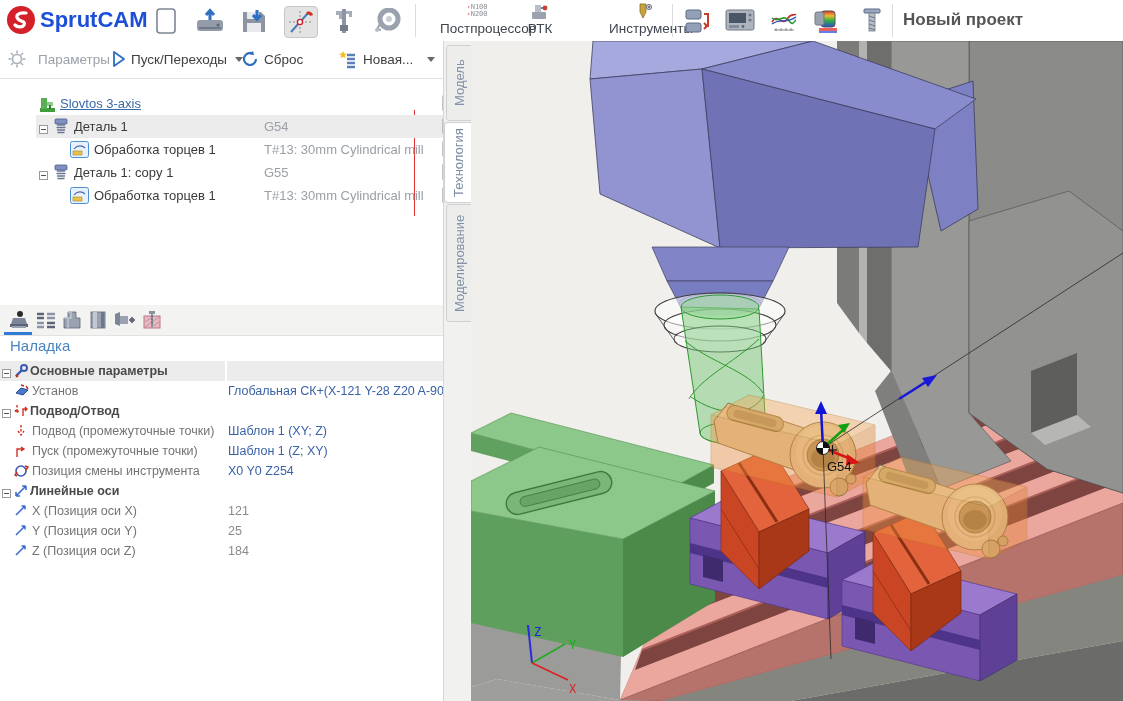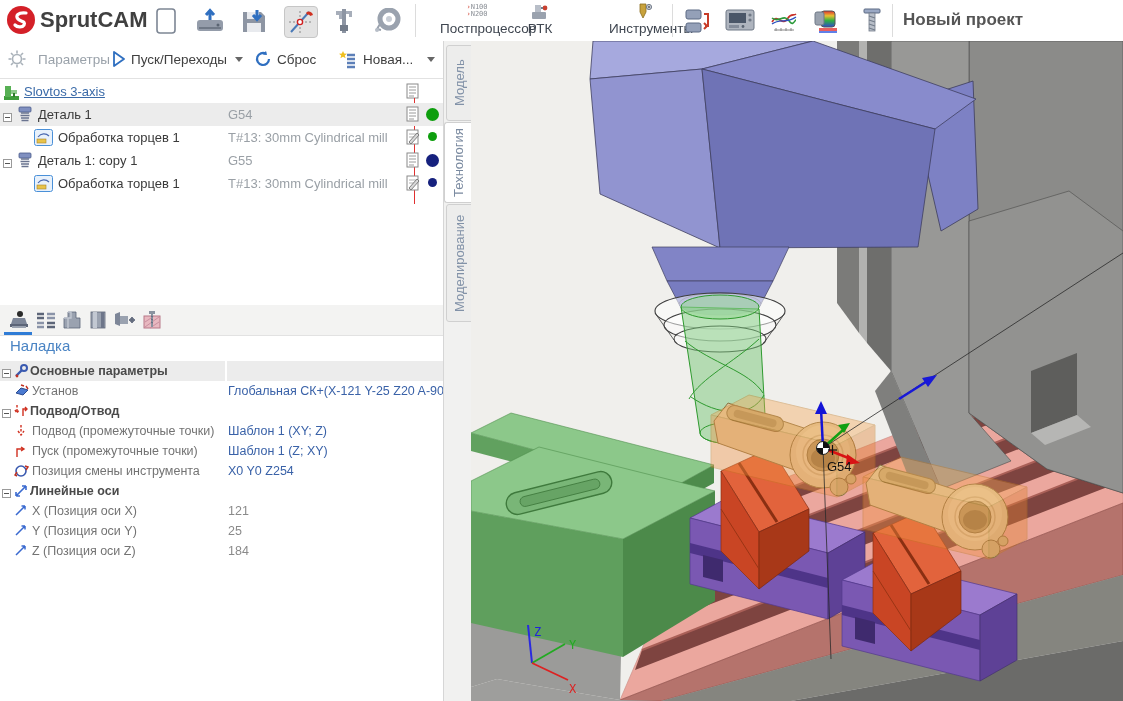--- a/index.html
+++ b/index.html
@@ -2,39 +2,39 @@
 <html><head>
 <meta charset="utf-8">
 <style>
   html,body{margin:0;padding:0;}
   body{width:1123px;height:701px;position:relative;overflow:hidden;background:#fff;
        font-family:"Liberation Sans",sans-serif;color:#333;}
   
   .toolbar{position:absolute;left:0;top:0;width:1123px;height:41px;background:#fff;
            border-bottom:1px solid #d9d9d9;}
   .logo{position:absolute;left:6px;top:5px;width:30px;height:30px;}
-  .brand{position:absolute;left:40px;top:7px;font-size:22px;font-weight:bold;color:#404040;}
+  .brand{position:absolute;left:40px;top:7px;font-size:22px;font-weight:bold;color:#1d4ed8;}
   .tbtn{position:absolute;top:6px;width:32px;height:30px;display:flex;align-items:center;justify-content:center;}
   .tbtn.sel{background:#e3e3e3;border:1px solid #c6c6c6;border-radius:4px;}
   .vsep{position:absolute;top:4px;width:1px;height:33px;background:#dcdcdc;}
   .lblbtn{position:absolute;top:2px;text-align:center;font-size:13.5px;color:#3f4650;margin-left:19px;}
   .lblbtn .ic{height:18px;display:flex;align-items:center;justify-content:center;}
   .lblbtn .tx{margin-top:1px;}
   .proj-title{position:absolute;left:903px;top:10px;font-size:17px;font-weight:bold;color:#555;}
   .nn{font-size:7px;line-height:7px;color:#8a8f96;text-align:left;font-family:"DejaVu Sans Mono",monospace;}
   .nn i{color:#d04030;font-style:normal;}
   
   .ctrlbar{position:absolute;left:0;top:41px;width:443px;height:37px;background:#fff;
            border-bottom:1px solid #e2e2e2;}
   .cbitem{position:absolute;top:0;height:36px;display:flex;align-items:center;gap:5px;font-size:13.5px;color:#404040;}
   .cbitem.dis{color:#9aa2aa;gap:12px;}
   .chev{width:0;height:0;border-left:4px solid transparent;border-right:4px solid transparent;
         border-top:5px solid #666;display:inline-block;margin-left:3px;}
   
-  .tree{position:absolute;left:0;top:80px;width:443px;}
+  .tree{position:absolute;left:0;top:92px;width:443px;padding-left:36px;}
   .trow{position:relative;height:23px;font-size:13px;white-space:nowrap;}
   .trow.selbg{background:#ececec;}
   .tlabel{position:absolute;top:4px;color:#3a3a3a;}
   .tlink{color:#3a6aa8;text-decoration:underline;cursor:pointer;}
   .tvalue{position:absolute;left:228px;top:4px;color:#9aa0a6;}
   .ticon{position:absolute;top:3px;}
   .redline{position:absolute;left:414px;top:18px;width:1px;height:106px;background:#e03030;}
   .statdot{position:absolute;top:4px;}
   
   .midbar{position:absolute;left:0;top:305px;width:443px;height:30px;background:#f3f3f2;
@@ -225,21 +225,21 @@
       </svg>
     <span>Параметры</span>
   </div>
   <div class="cbitem" style="left:112px">
     <svg width="14" height="16">
         <path d="M2 1 L12 8 L2 15 Z" fill="#fff" stroke="#2f6fc0" stroke-width="1.8" stroke-linejoin="round"></path>
       </svg>
     <span>Пуск/Переходы</span>
     <span class="chev"></span>
   </div>
-  <div class="cbitem" style="left:254px">
+  <div class="cbitem" style="left:241px">
     <svg width="18" height="18">
       <path d="M15 9 a6 6 0 1 1 -3 -5.2" fill="none" stroke="#2f6fc0" stroke-width="2.2"></path>
       <path d="M12 1 L13 5 L8.5 4.5 Z" fill="#2f6fc0"></path>
       </svg>
     <span>Сброс</span>
   </div>
   <div class="cbitem" style="left:338px">
     <svg width="20" height="20">
       <path d="M5 2 L6.2 4.5 L9 4.8 L6.8 6.6 L7.6 9.2 L5 7.8 L2.4 9.2 L3.2 6.6 L1 4.8 L3.8 4.5 Z" fill="#f0c020"></path>
       <path d="M9 6 h8 M9 10 h8 M9 14 h8 M9 18 h8" stroke="#5c7fb8" stroke-width="2.4"></path>
@@ -424,21 +424,21 @@
         </svg></span>
     <span class="plabel">Основные параметры</span>
     <span class="colgap"></span>
   </div>
   <div class="prow">
     <span class="pic"><svg width="16" height="14">
           <path d="M2 9 L7 4 L14 6 L9 11 Z" fill="#4a7ad0" stroke="#2a4a90"></path>
           <path d="M7 1 l3 1 M12 2 l2 3" stroke="#c03020" stroke-width="1.4"></path>
         </svg></span>
     <span class="plabel">Установ</span>
-    <span class="pvalue">Глобальная СК+(X-121 Y-25 Z20 A-90</span>
+    <span class="pvalue">Глобальная СК+(X-121 Y-28 Z20 A-90</span>
   </div>
   <div class="prow sect">
     <span class="ebox"><svg width="9" height="9">
           <rect x="0.5" y="0.5" width="8" height="8" fill="#fff" stroke="#9a9a9a"></rect>
           <line x1="2" y1="4.5" x2="7" y2="4.5" stroke="#555"></line>
         </svg></span>
     <span class="pic"><svg width="16" height="14">
           <path d="M3 1 v7 M1 6 l2 3 l2 -3" stroke="#d03020" stroke-width="1.4" fill="none" stroke-dasharray="2.5,1.5"></path>
           <path d="M9 12 v-7 l4 0 M11 3 l2 2 l-2 2" stroke="#d03020" stroke-width="1.4" fill="none"></path>
         </svg></span>

